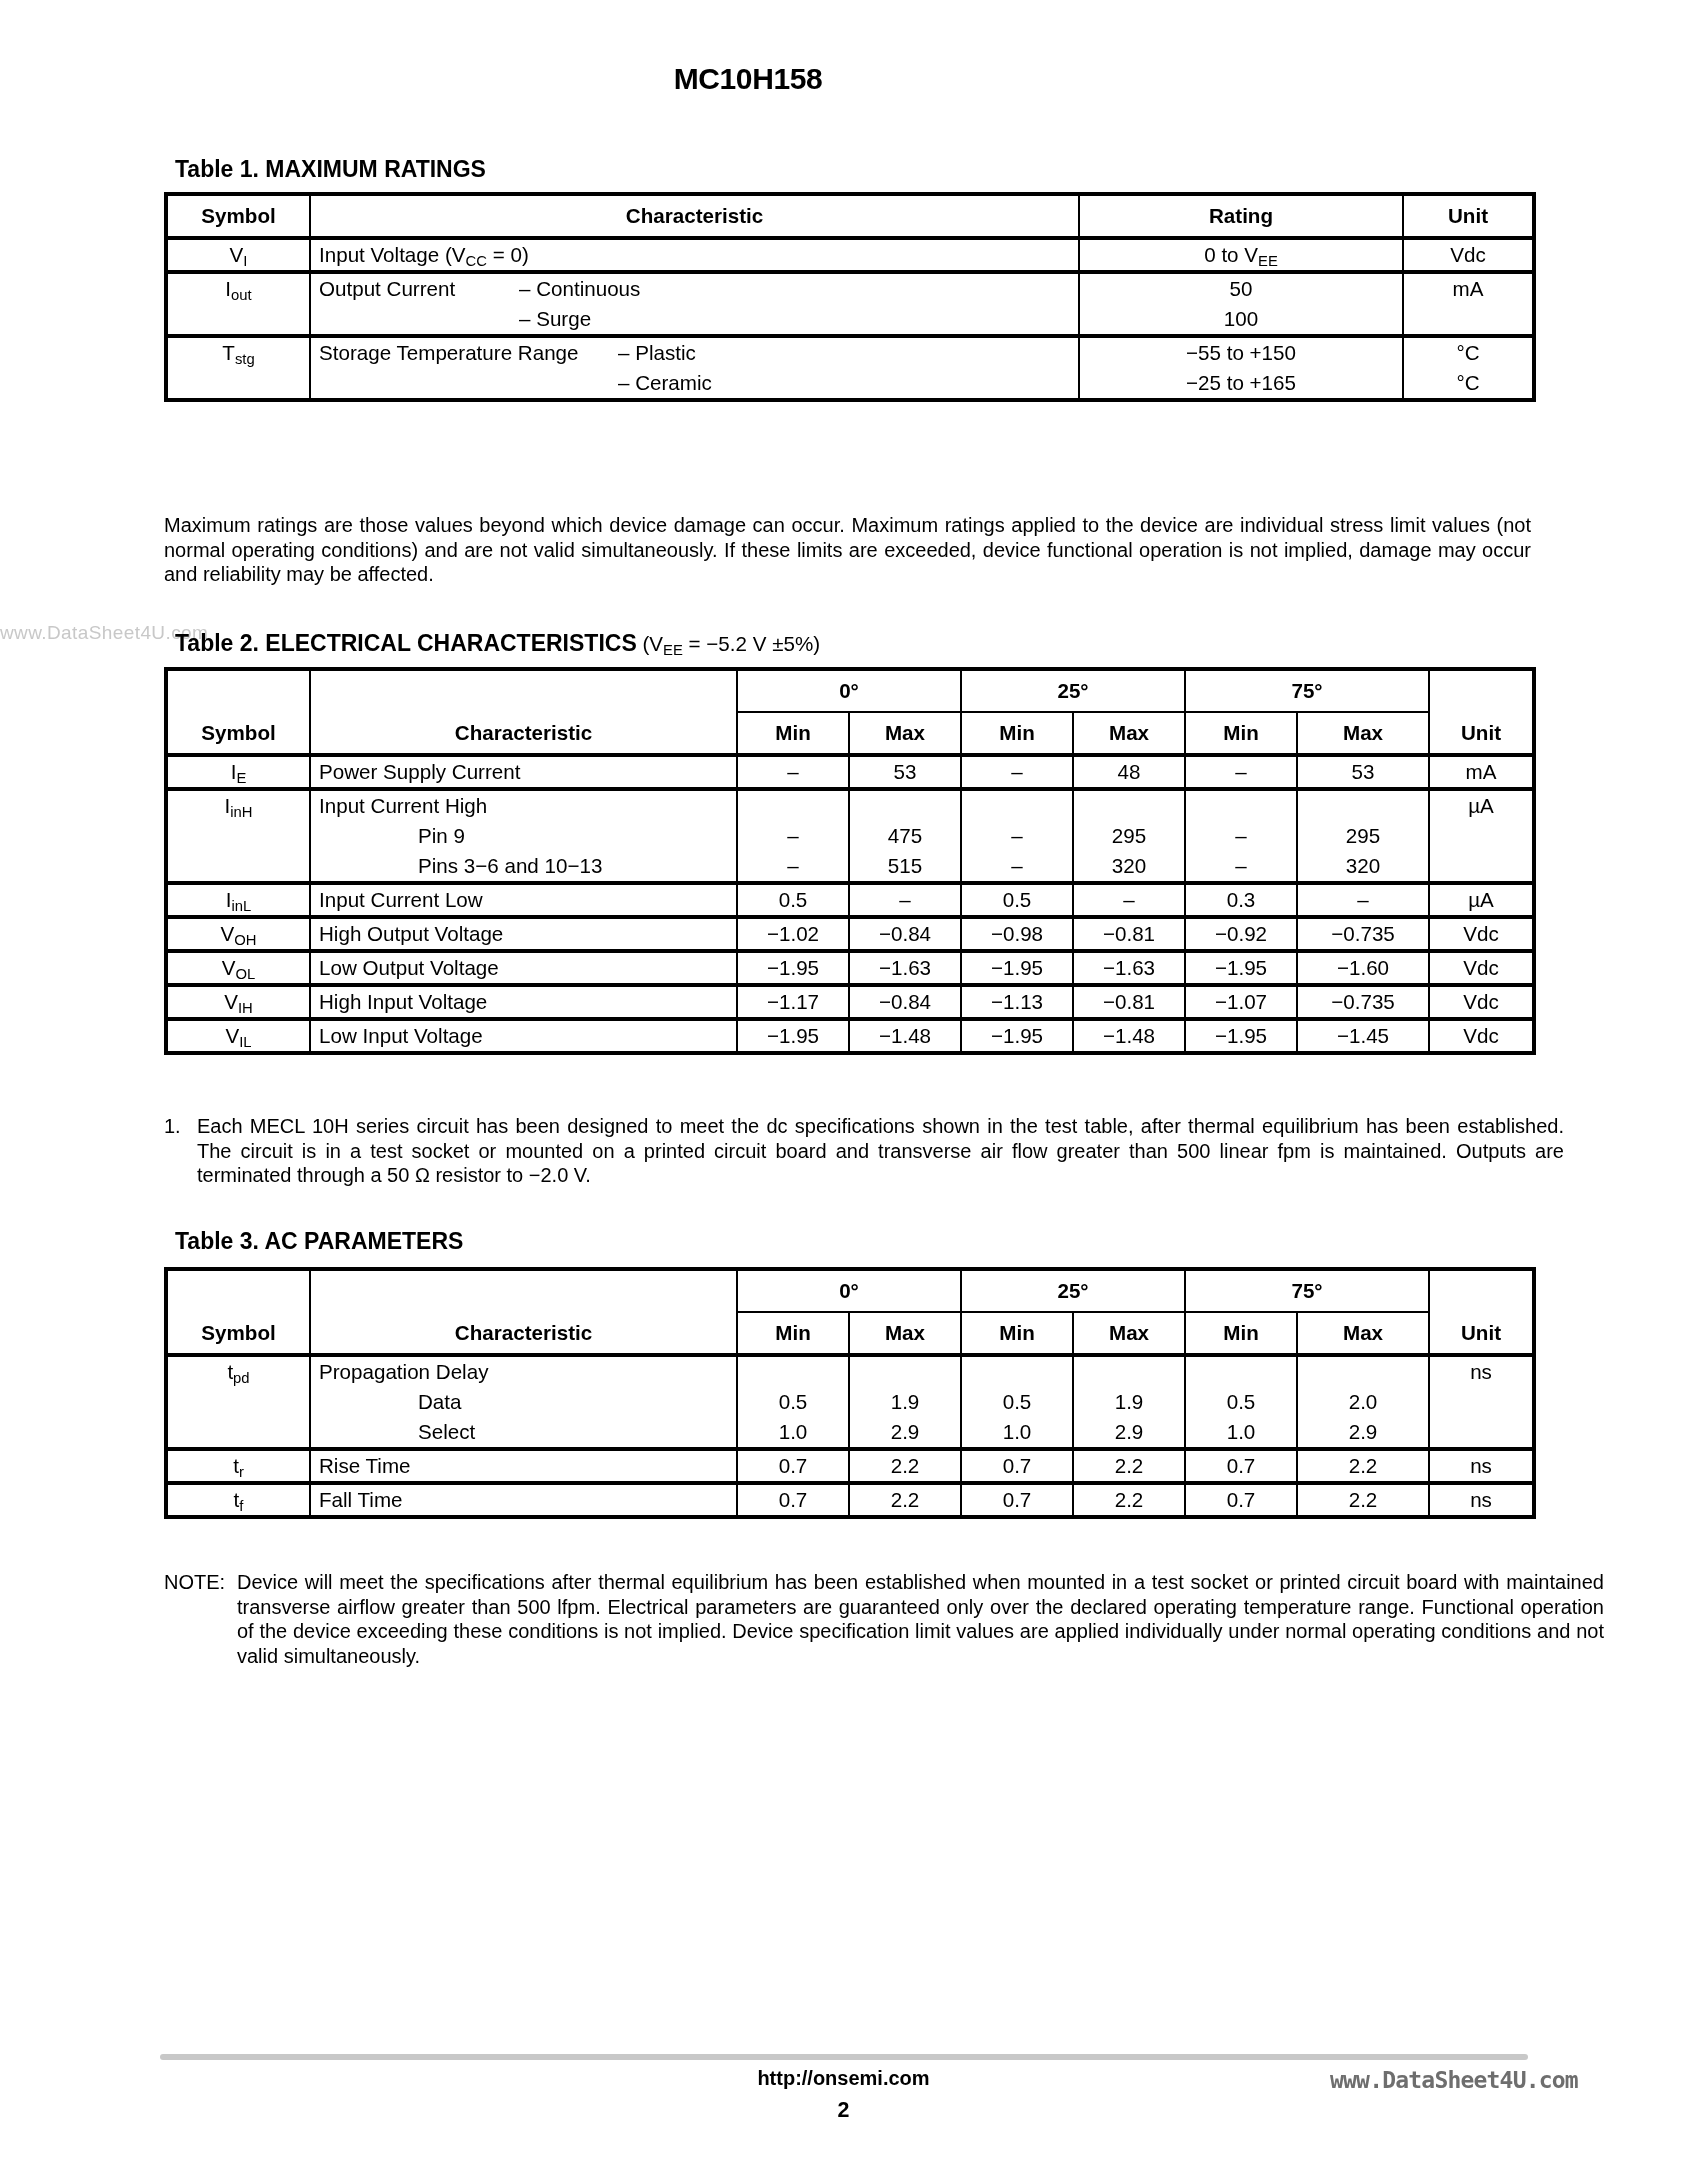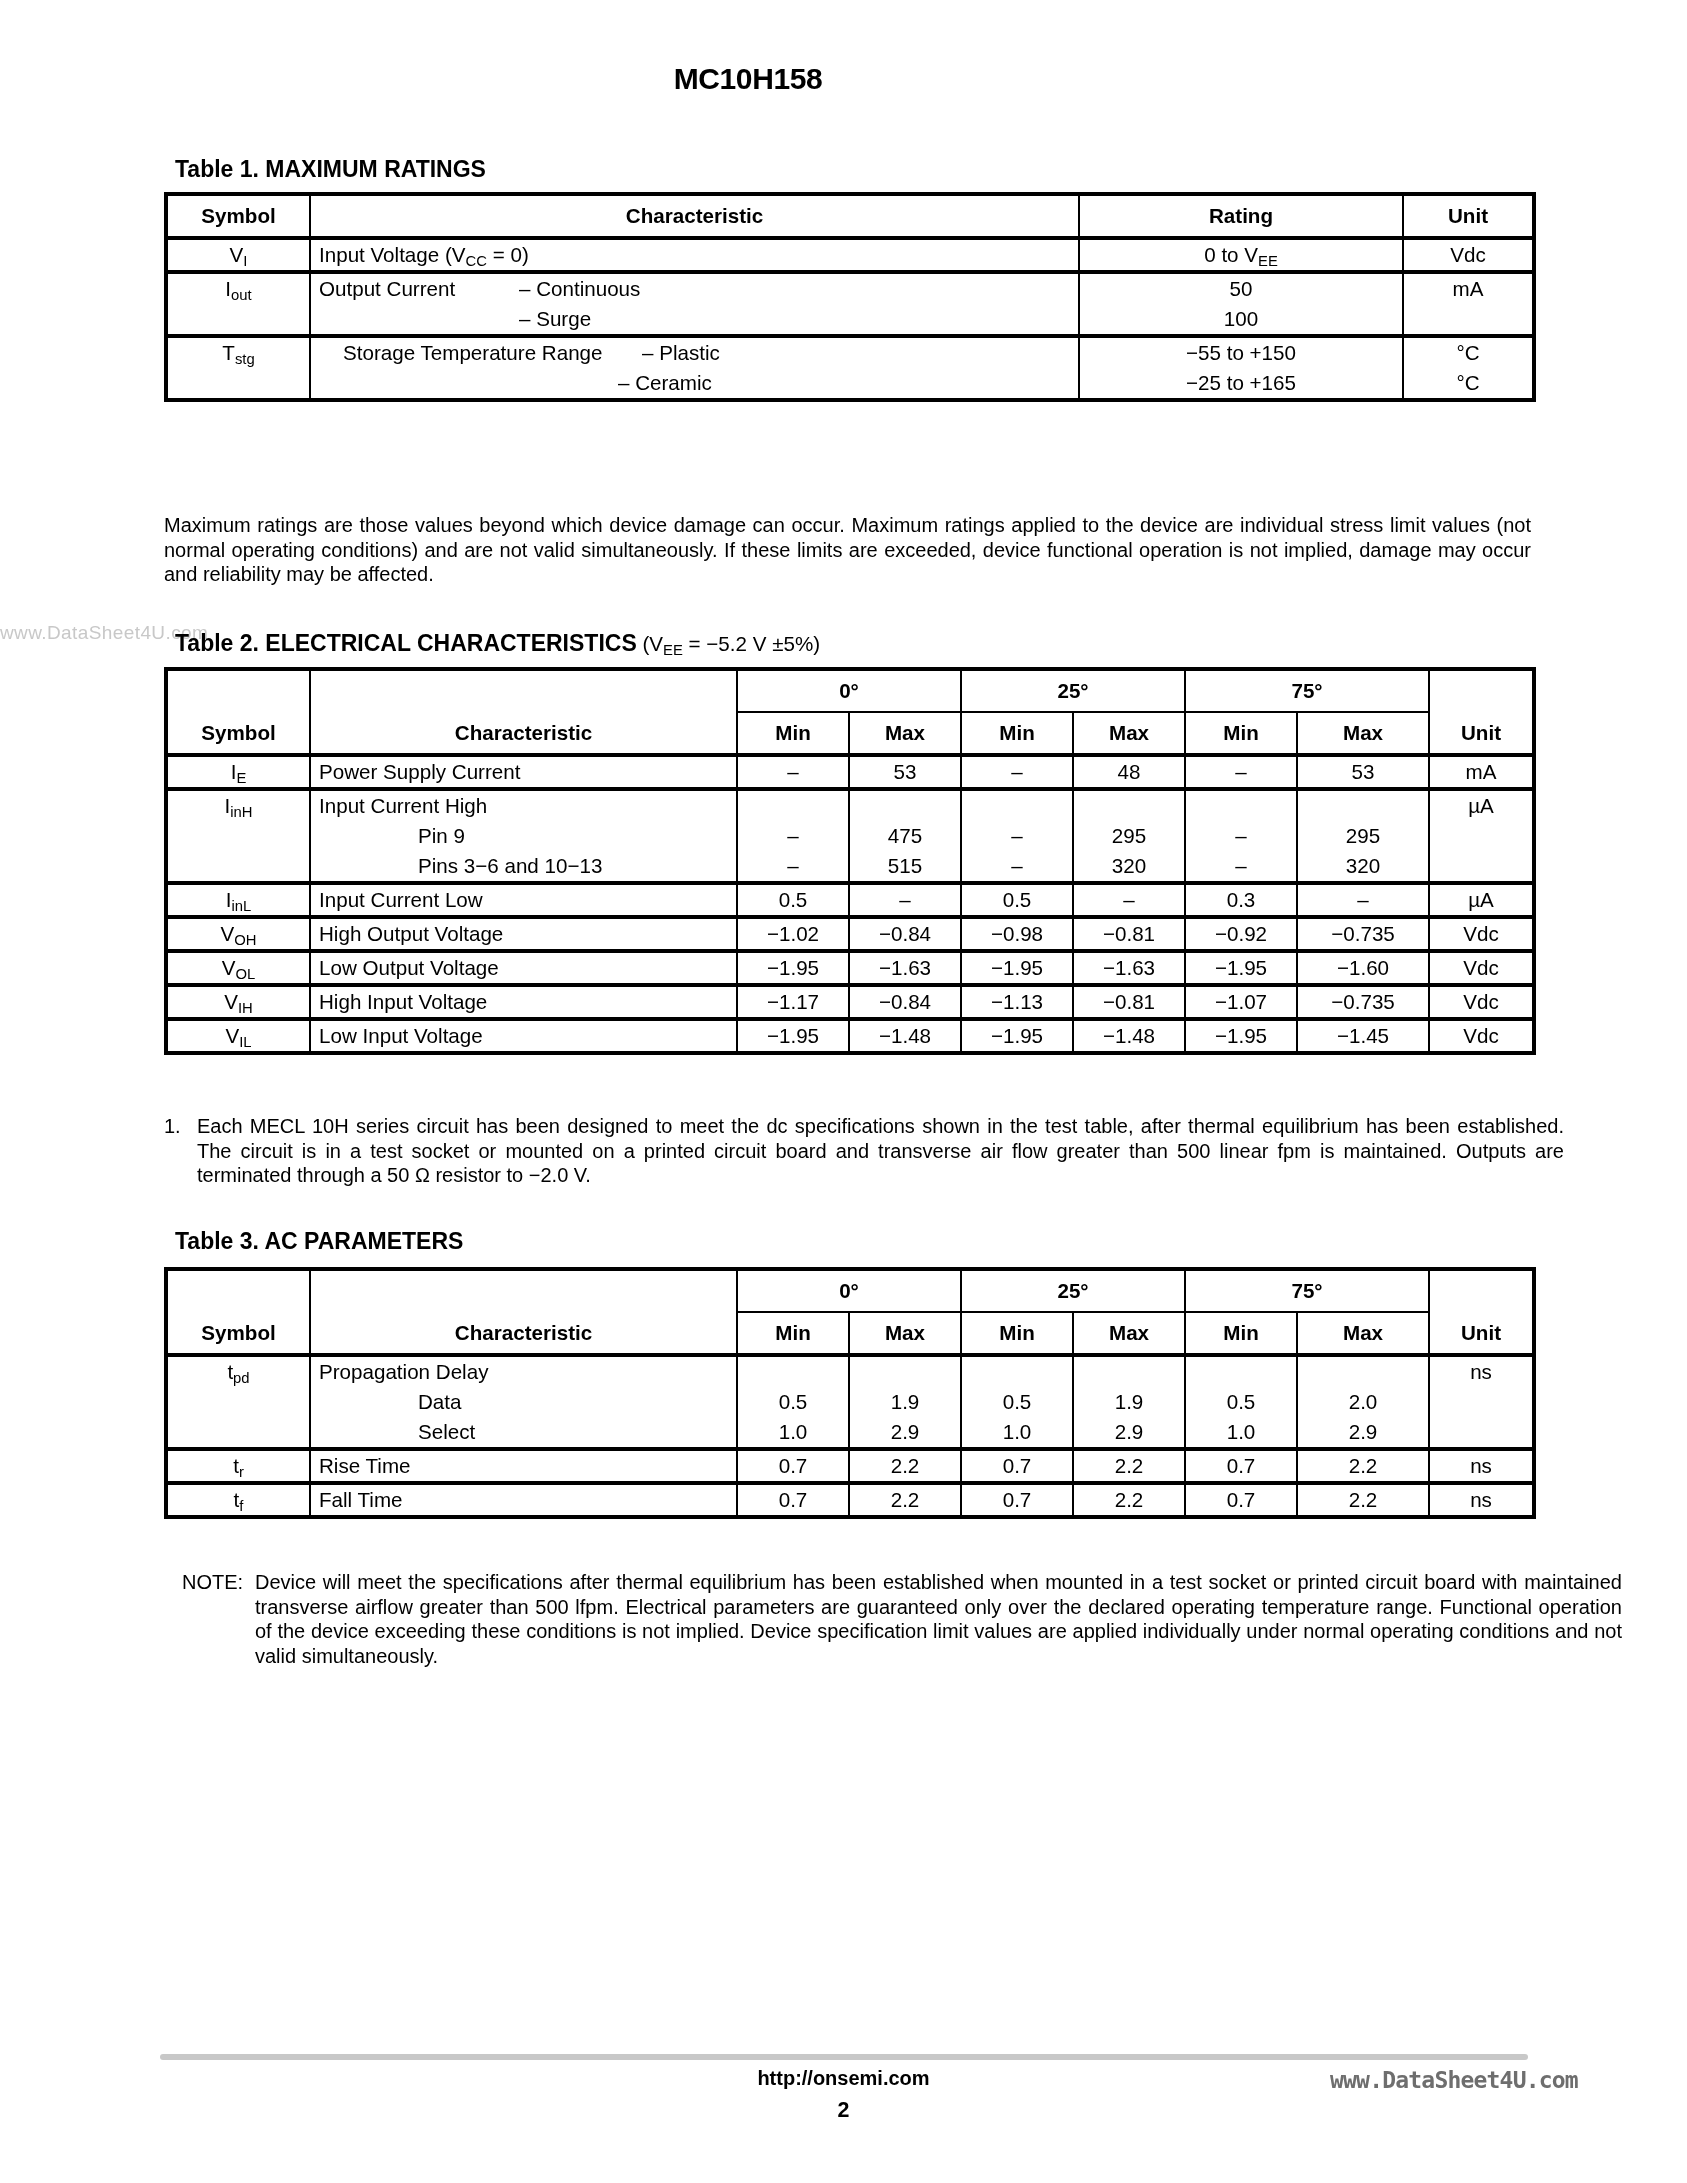--- a/index.html
+++ b/index.html
@@ -31,21 +31,21 @@
   .l { text-align: left; }
   .line { height: 30px; line-height: 30px; }
   .row td { padding-top: 7.1px; padding-bottom: 7.1px; }
   .sym { text-align: center; }
   .indent { padding-left: 99px; }
   .para {
     position: absolute; left: 164px; width: 1367px; font-size: 20px; line-height: 24.6px;
     text-align: justify;
   }
   .note-hang { padding-left: 33px; text-indent: -33px; }
-  .note-hang2 { padding-left: 73px; text-indent: -73px; margin-left: 18px; }
+  .note-hang2 { padding-left: 73px; text-indent: -73px; }
   .watermark-left {
     position: absolute; left: 0; top: 622px; font-size: 19px; color: #c8c8c8;
     letter-spacing: 0.4px;
   }
   .watermark-right {
     position: absolute; left: 1330px; top: 2067px; font-size: 23px; color: #6e6e6e;
     font-family: "DejaVu Sans Mono", monospace; font-weight: bold; letter-spacing: -0.8px;
   }
   .footer-rule {
     position: absolute; left: 160px; top: 2054px; width: 1368px; height: 6.4px;
@@ -118,21 +118,21 @@
         </td>
   </tr>
 
 
   <tr class="row">
     <td class="sym">
           <div class="line"><span>T</span><sub>stg</sub></div>
         </td>
     <td class="l">
       <div class="line" style="display:flex;">
-            <span style="width:299px;margin-left:24px;">Storage Temperature Range</span>
+            <span style="width:299px;">Storage Temperature Range</span>
             <span>– Plastic</span>
           </div>
       <div class="line" style="padding-left:299px;">– Ceramic</div>
     </td>
     <td class="c">
       <div class="line">−55 to +150</div>
       <div class="line">−25 to +165</div>
     </td>
     <td class="c">
       <div class="line">°C</div>

